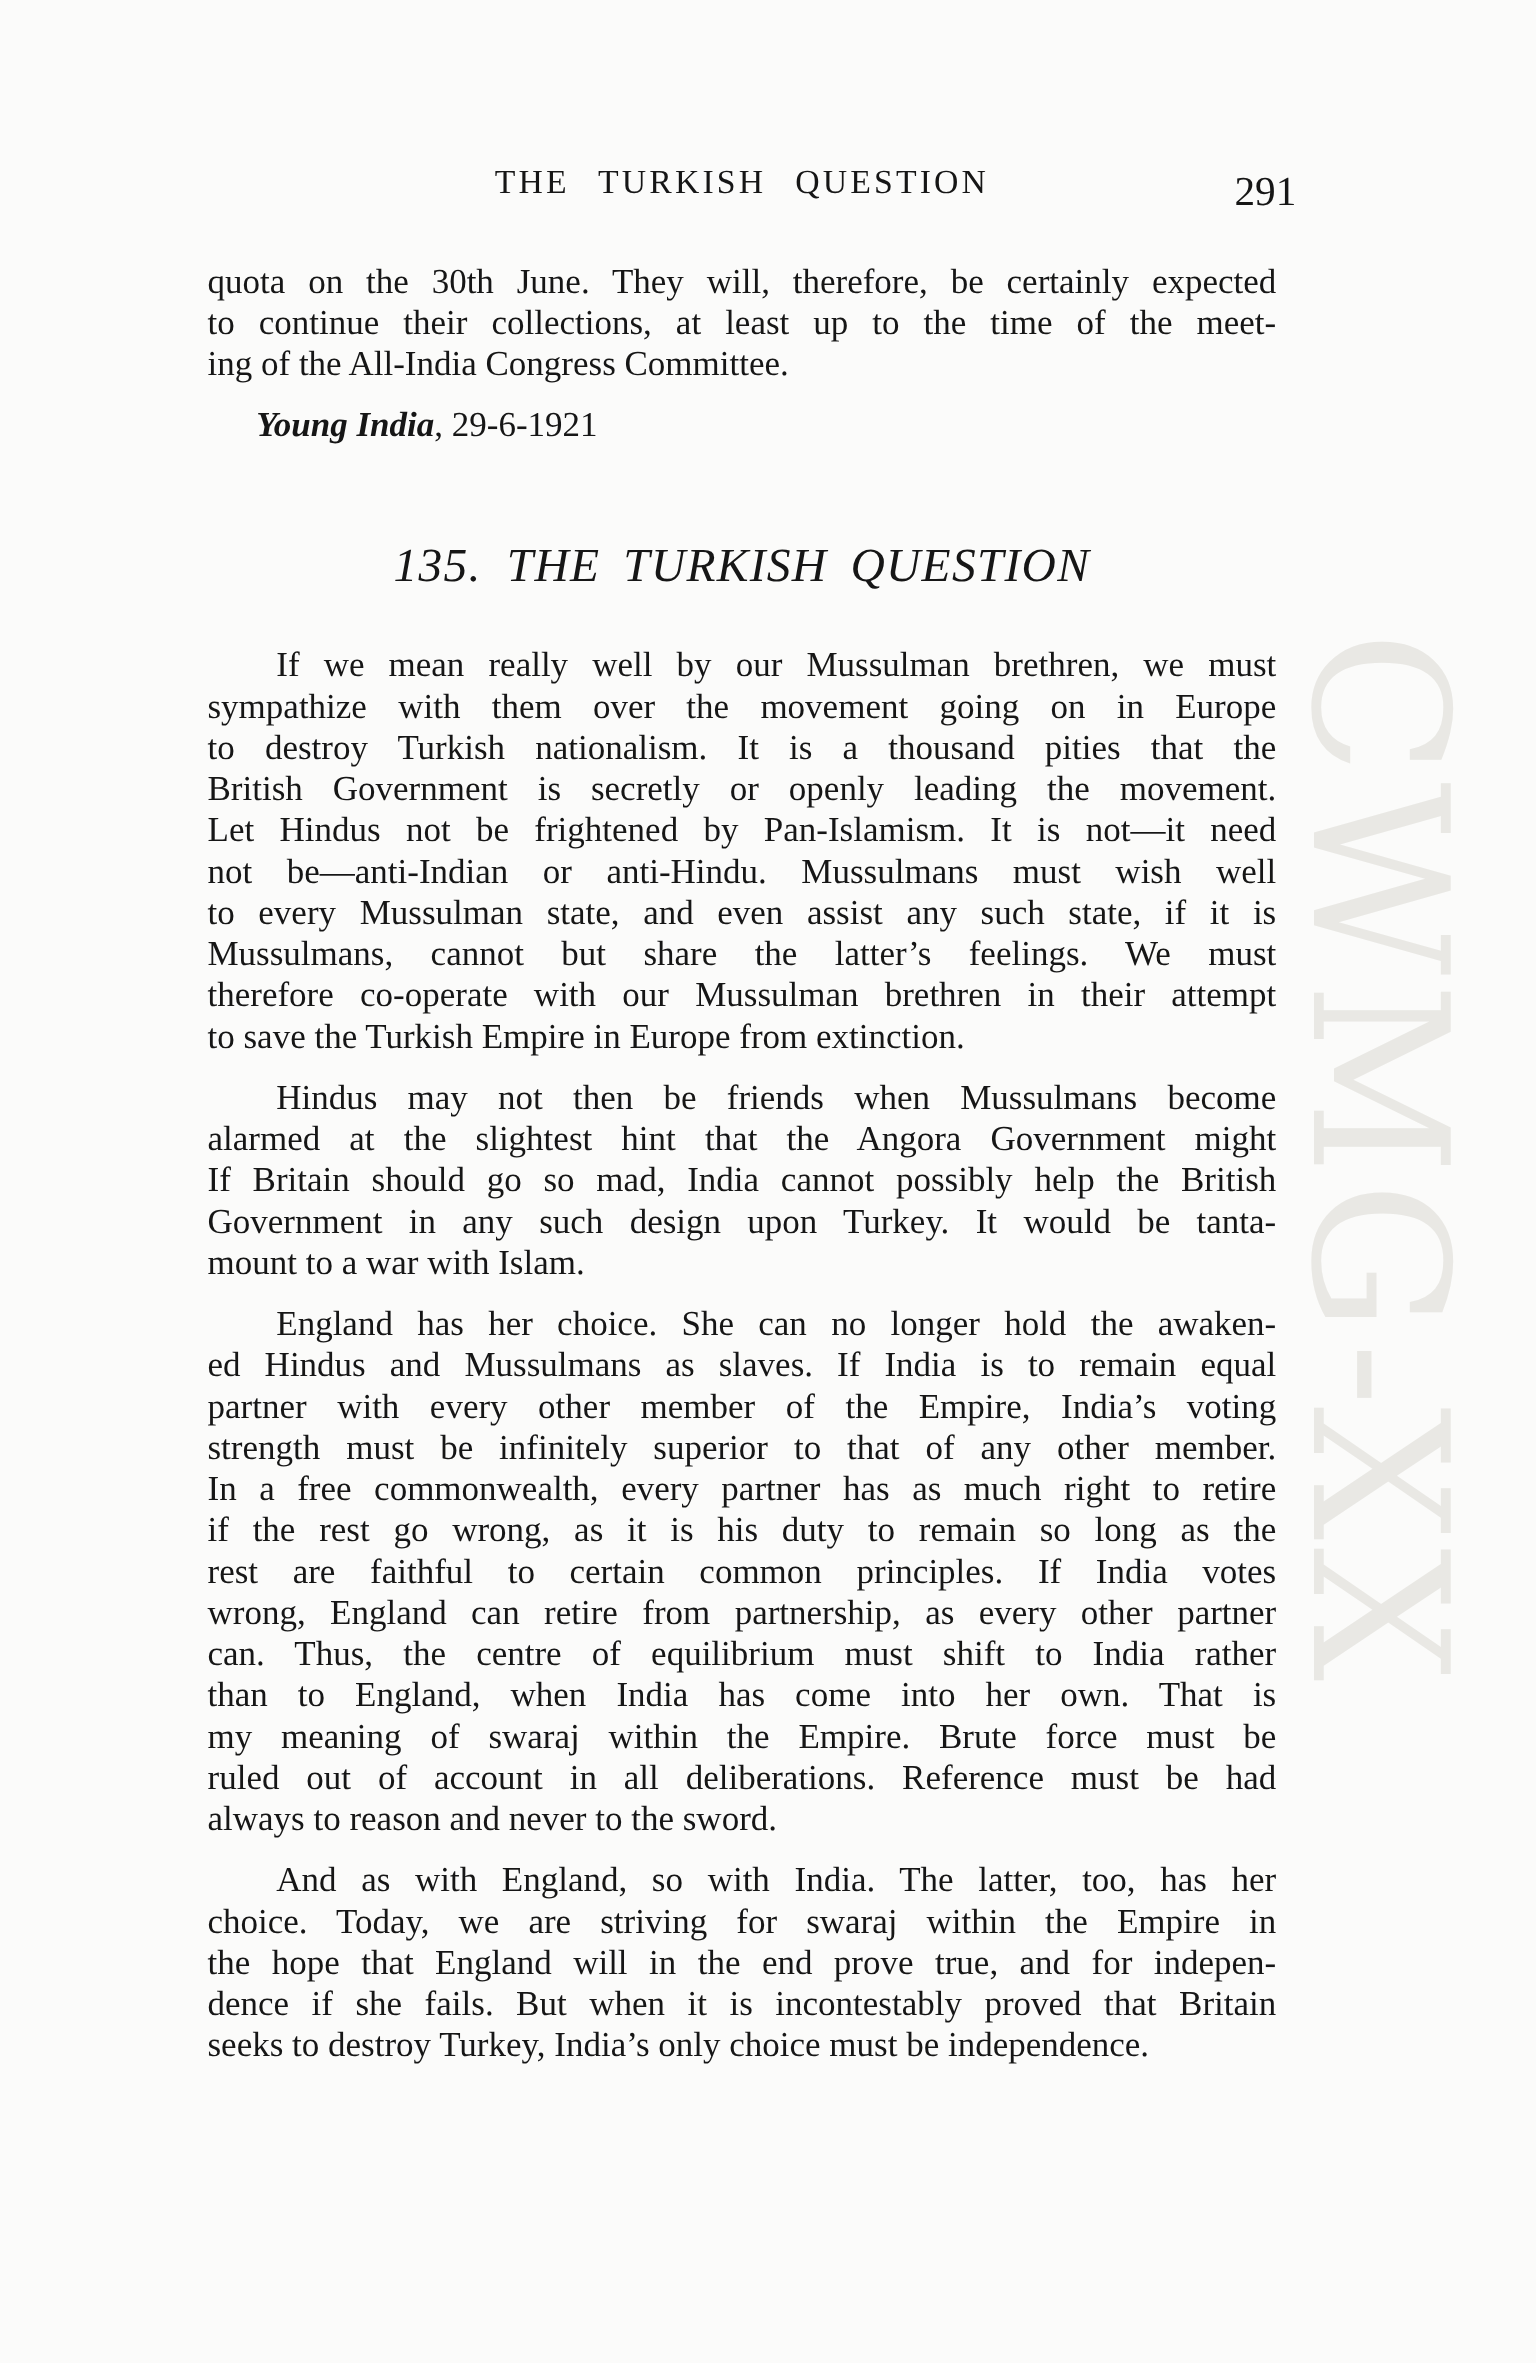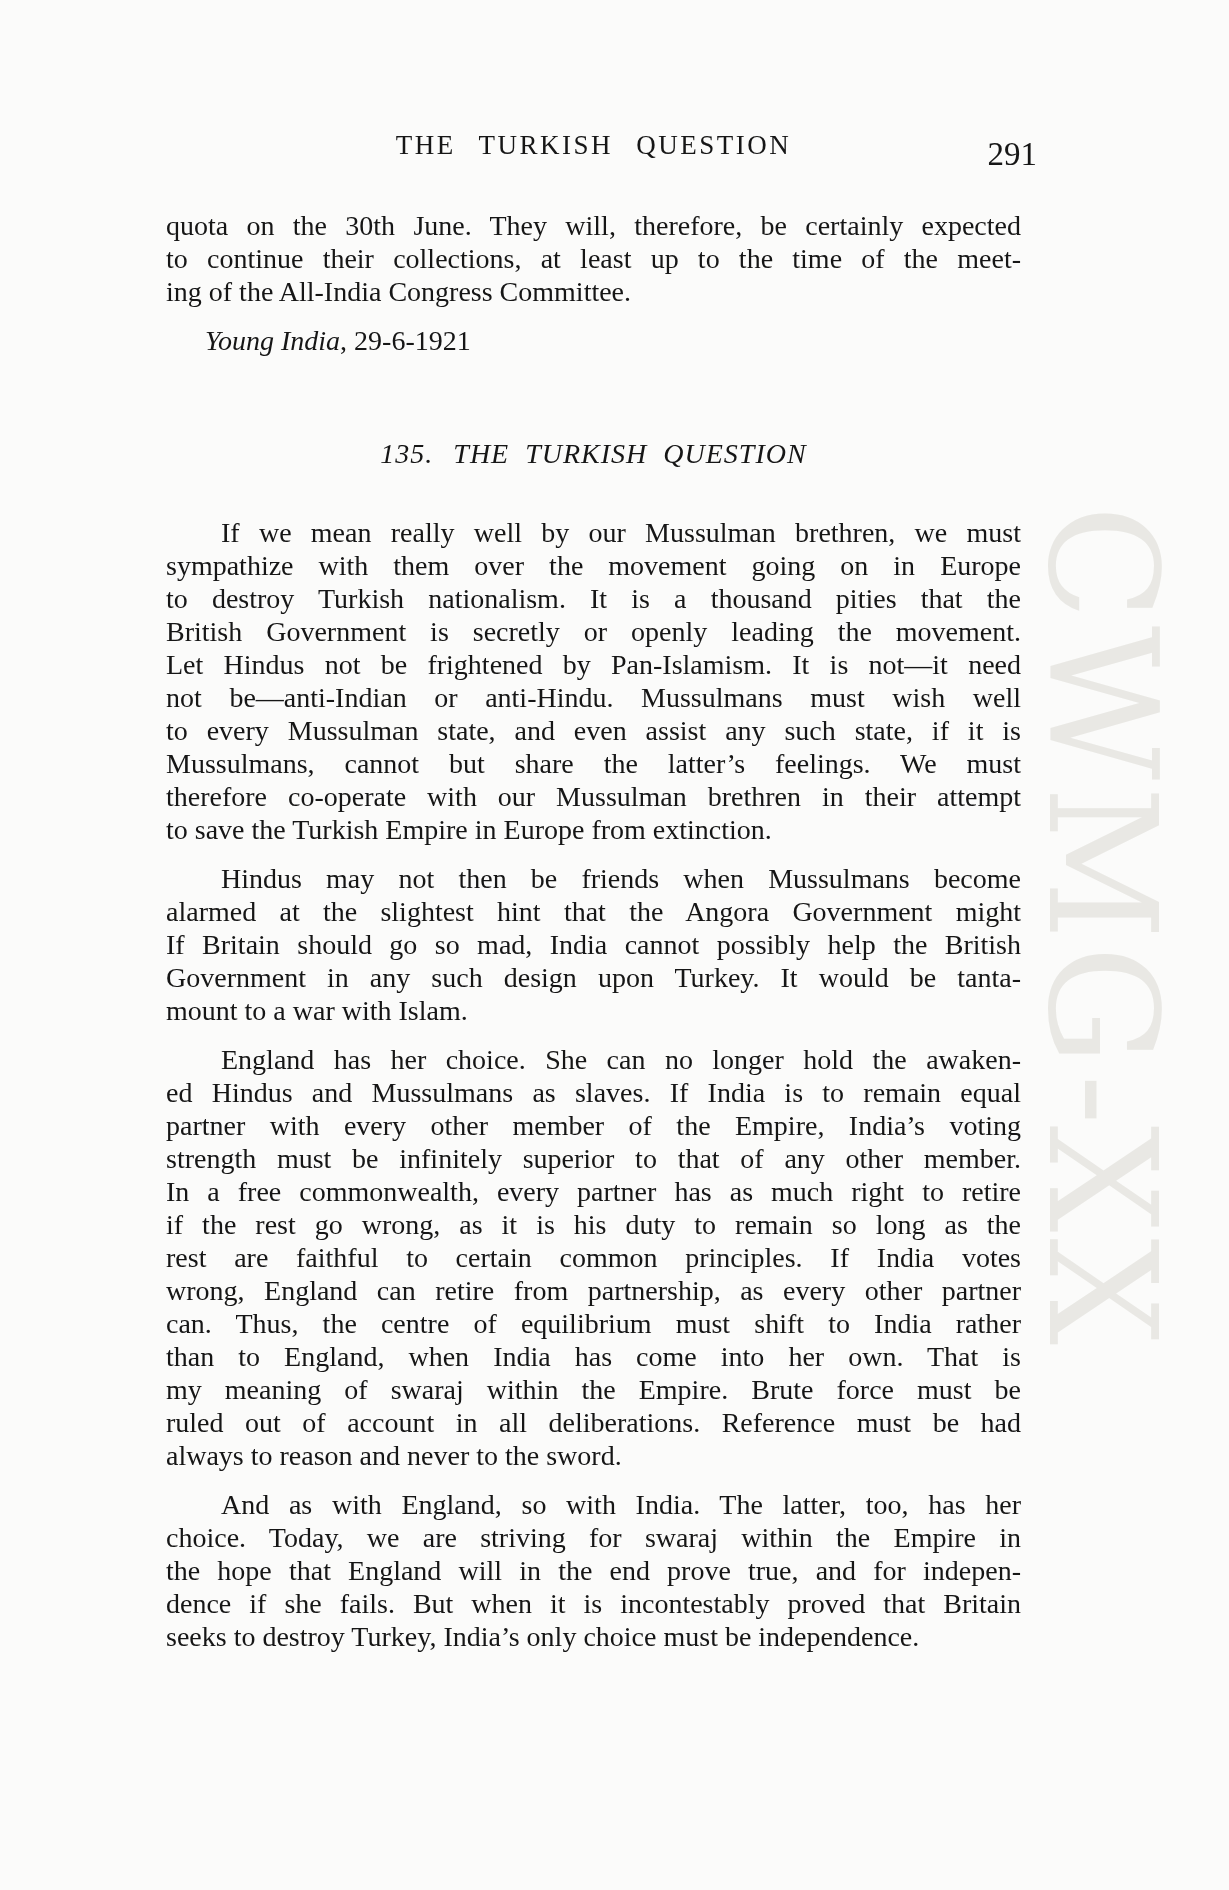--- a/index.html
+++ b/index.html
@@ -71,28 +71,28 @@
     white-space: normal;
   }
   .line.last { text-align-last: left; }
   .line.first-indent { text-indent: 55px; }
 
   .citation {
     margin-top: 13px;
     padding-left: 55px;
     font-size: 28px;
   }
-  .citation .source { font-style: italic; }
+  .citation .source { font-style: italic; font-weight: bold; }
 
   .section-heading {
     margin-top: 80px;
     margin-bottom: 46px;
     text-align: center;
     font-style: italic;
-    font-size: 28px;
+    font-size: 38px;
     letter-spacing: 1px;
     word-spacing: 8px;
   }
   .section-heading .section-number { margin-right: 20px; }
 
   .paragraph { margin: 16px; }
 </style>
 </head>
 <body>
 

